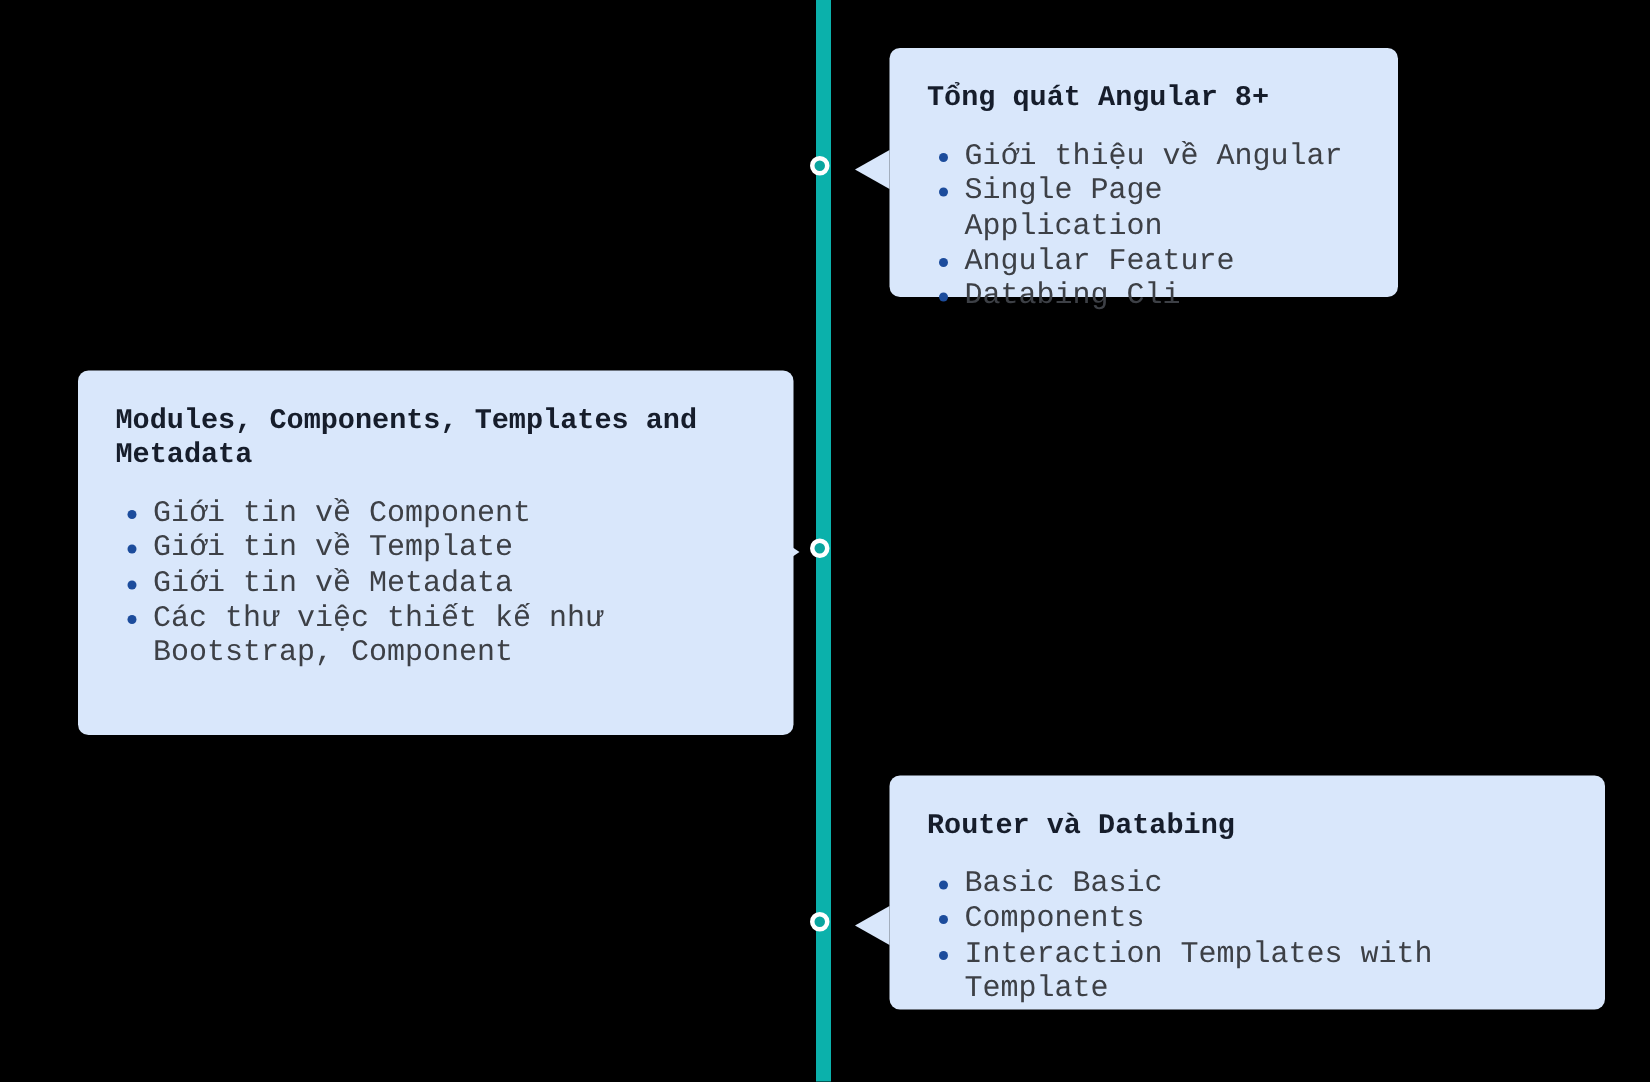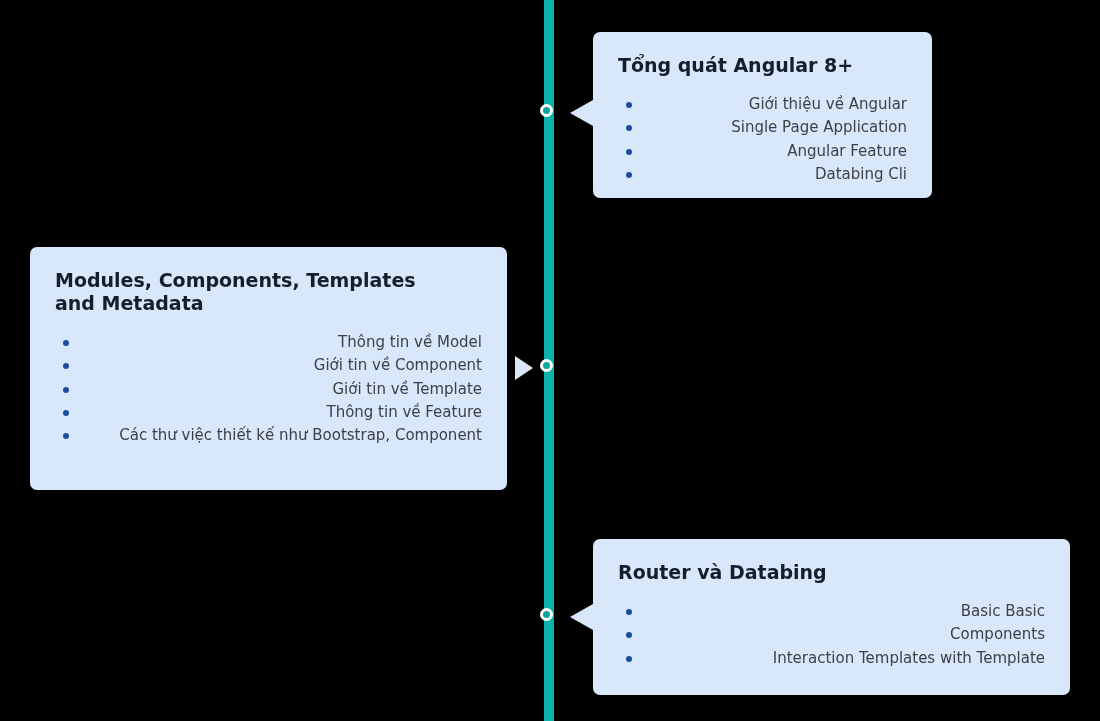--- a/index.html
+++ b/index.html
@@ -17,20 +17,21 @@
   body {
     width: 1100px; height: 721px;
     background: var(--background);
     font-family: "DejaVu Sans", "Liberation Sans", sans-serif;
     overflow: hidden;
   }
   .canvas {
     position: relative;
     width: 1100px; height: 516px;
     background: var(--background);
+    font-family: Liberation Mono, monospace;
   }
   .timeline-line {
     position: absolute;
     left: 544px; top: 0;
     width: 10px; height: 721px;
     background: var(--timeline);
   }
   .node {
     position: absolute;
     left: 540px;
@@ -62,42 +63,41 @@
   .pointer-2 { left: 515px; top: 356px; }
   .pointer-3 { left: 570px; top: 604px; }
   .card {
     position: absolute;
     background: var(--card-bg);
     border-radius: 7px;
     padding: 22px 25px;
     z-index: 1;
   }
   .card-1 { left: 593px; top: 32px;  width: 339px; height: 166px; }
-  .card-2 { left: 30px;  top: 247px; width: 477px; height: 243px; }
-  .card-3 { left: 593px; top: 539px; width: 477px; height: 156px; }
+  .card-2 { left: 52px;  top: 247px; width: 477px; height: 243px; }
+  .card-3 { left: 593px; top: 517px; width: 477px; height: 156px; }
   .card h3 {
     margin: 0 0 16px 0;
     font-size: 19px;
     line-height: 23px;
     font-weight: bold;
     color: var(--heading-text);
   }
   .card-2 h3 { max-width: 400px; }
   .card ul {
     margin: 0;
     padding: 0;
     list-style: none;
   }
   .card li {
     position: relative;
     padding-left: 25px;
-    font-size: 15px;
+    font-size: 20px;
     line-height: 23.3px;
     color: var(--body-text);
-    text-align: right;
   }
   .bullet-dot {
     position: absolute;
     left: 8px; top: 9px;
     width: 6px; height: 6px;
     border-radius: 50%;
     background: var(--bullet);
   }
 </style>
 </head>
@@ -126,27 +126,26 @@
         <li><span class="bullet-dot"></span><span>Angular Feature</span></li>
 
         <li><span class="bullet-dot"></span><span>Databing Cli</span></li>
       </ul>
   </section>
 
   <section class="card card-2">
     <h3>Modules, Components, Templates and Metadata</h3>
     <ul>
 
-        <li><span class="bullet-dot"></span><span>Thông tin về Model</span></li>
 
         <li><span class="bullet-dot"></span><span>Giới tin về Component</span></li>
 
         <li><span class="bullet-dot"></span><span>Giới tin về Template</span></li>
 
-        <li><span class="bullet-dot"></span><span>Thông tin về Feature</span></li>
+        <li><span class="bullet-dot"></span><span>Giới tin về Metadata</span></li>
 
         <li><span class="bullet-dot"></span><span>Các thư việc thiết kế như Bootstrap, Component</span></li>
       </ul>
   </section>
 
   <section class="card card-3">
     <h3>Router và Databing</h3>
     <ul>
 
         <li><span class="bullet-dot"></span><span>Basic Basic</span></li>

